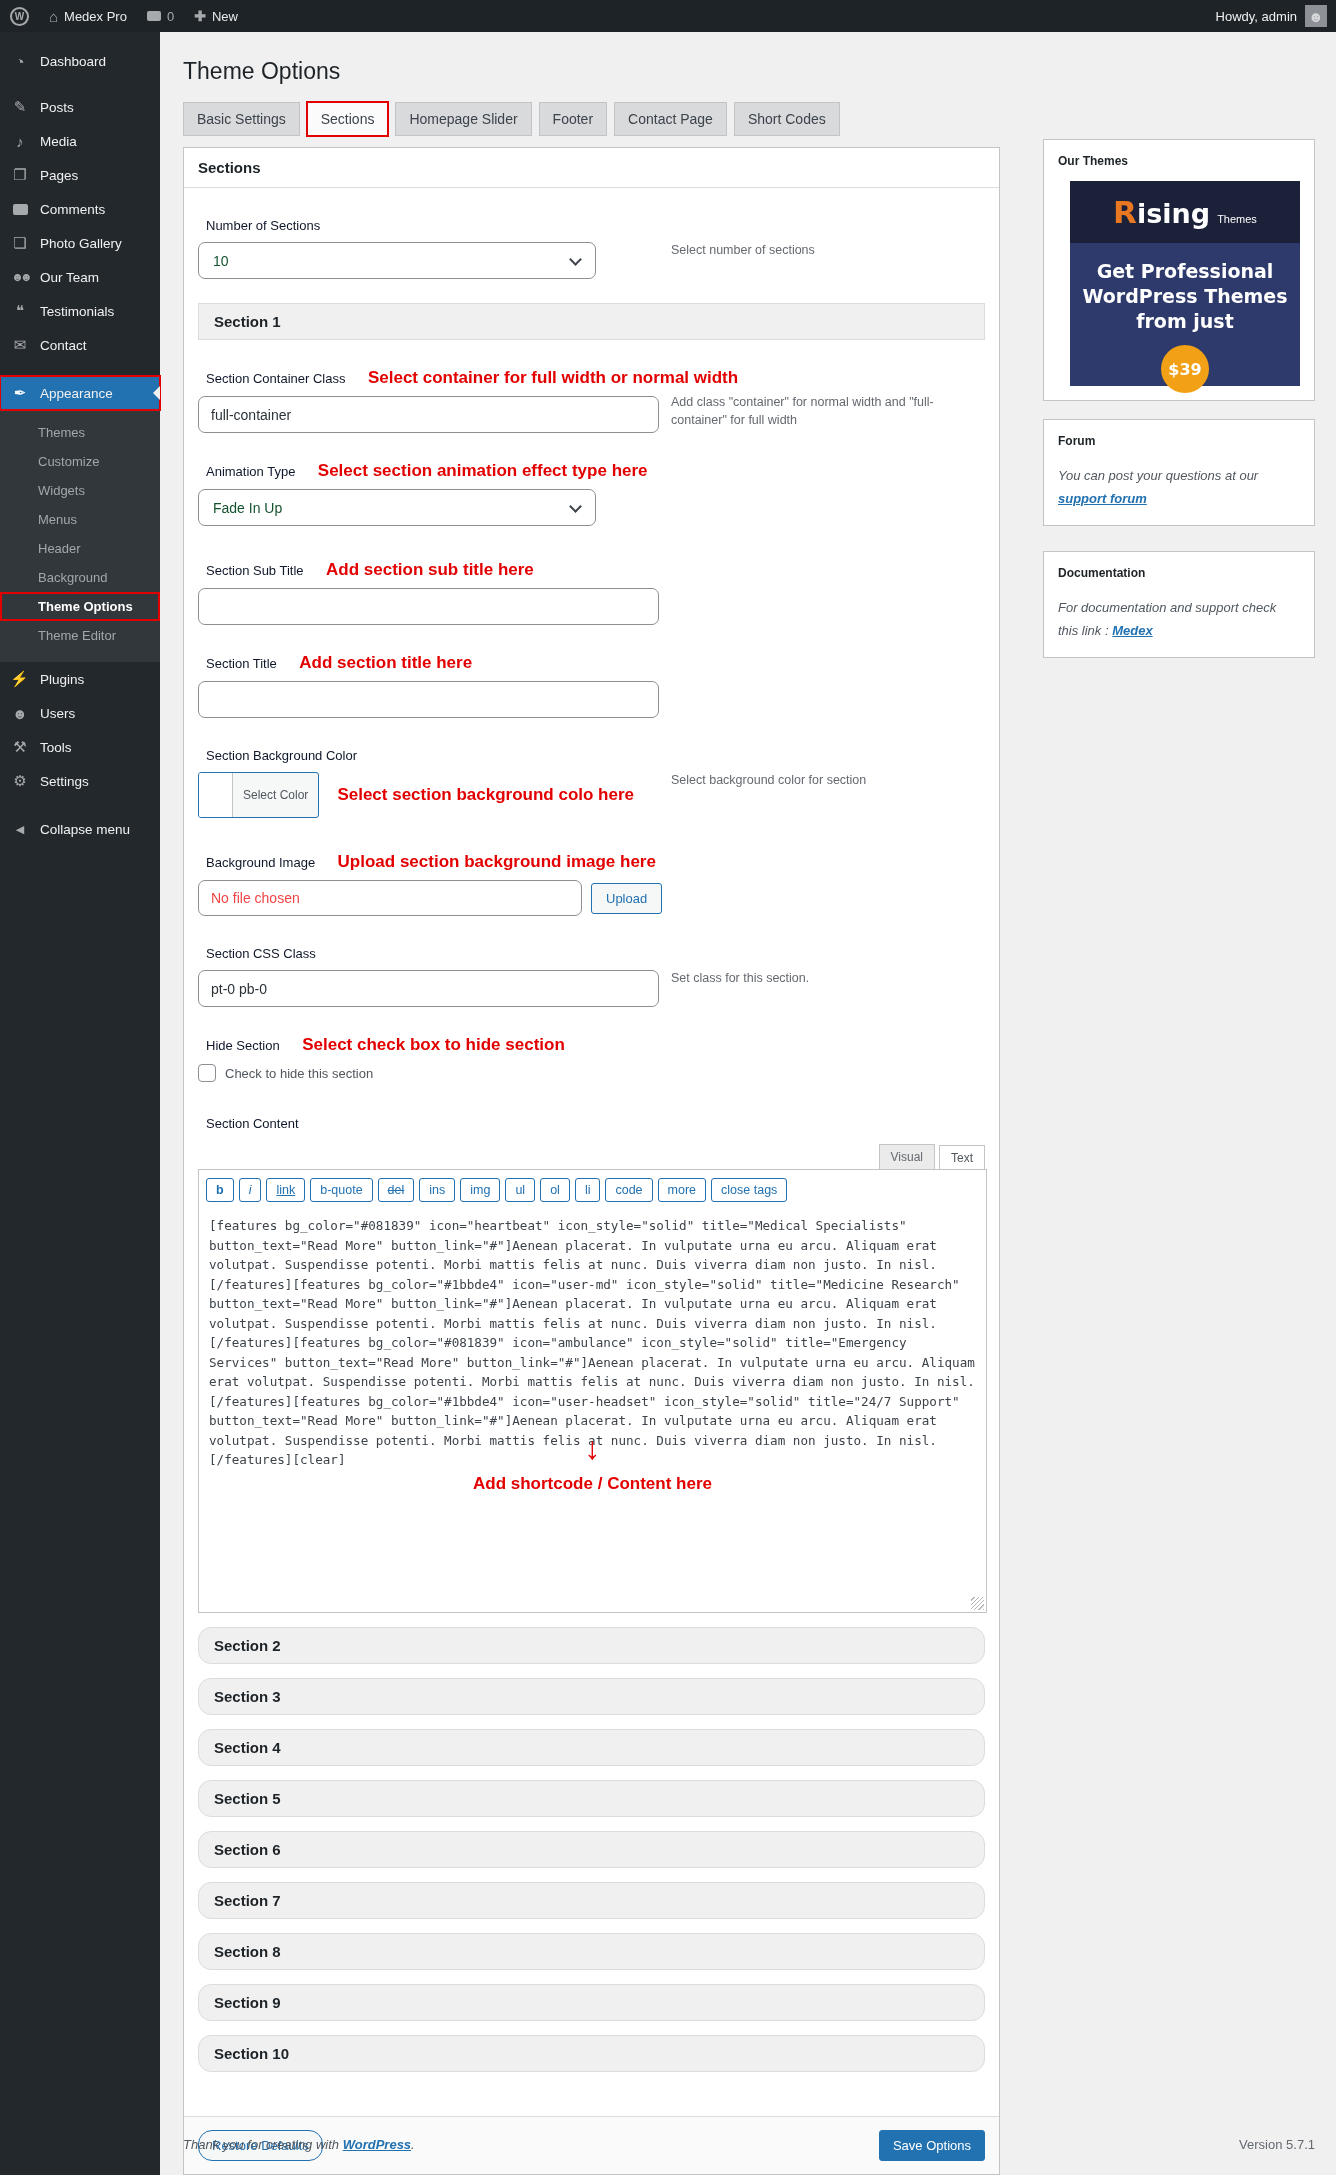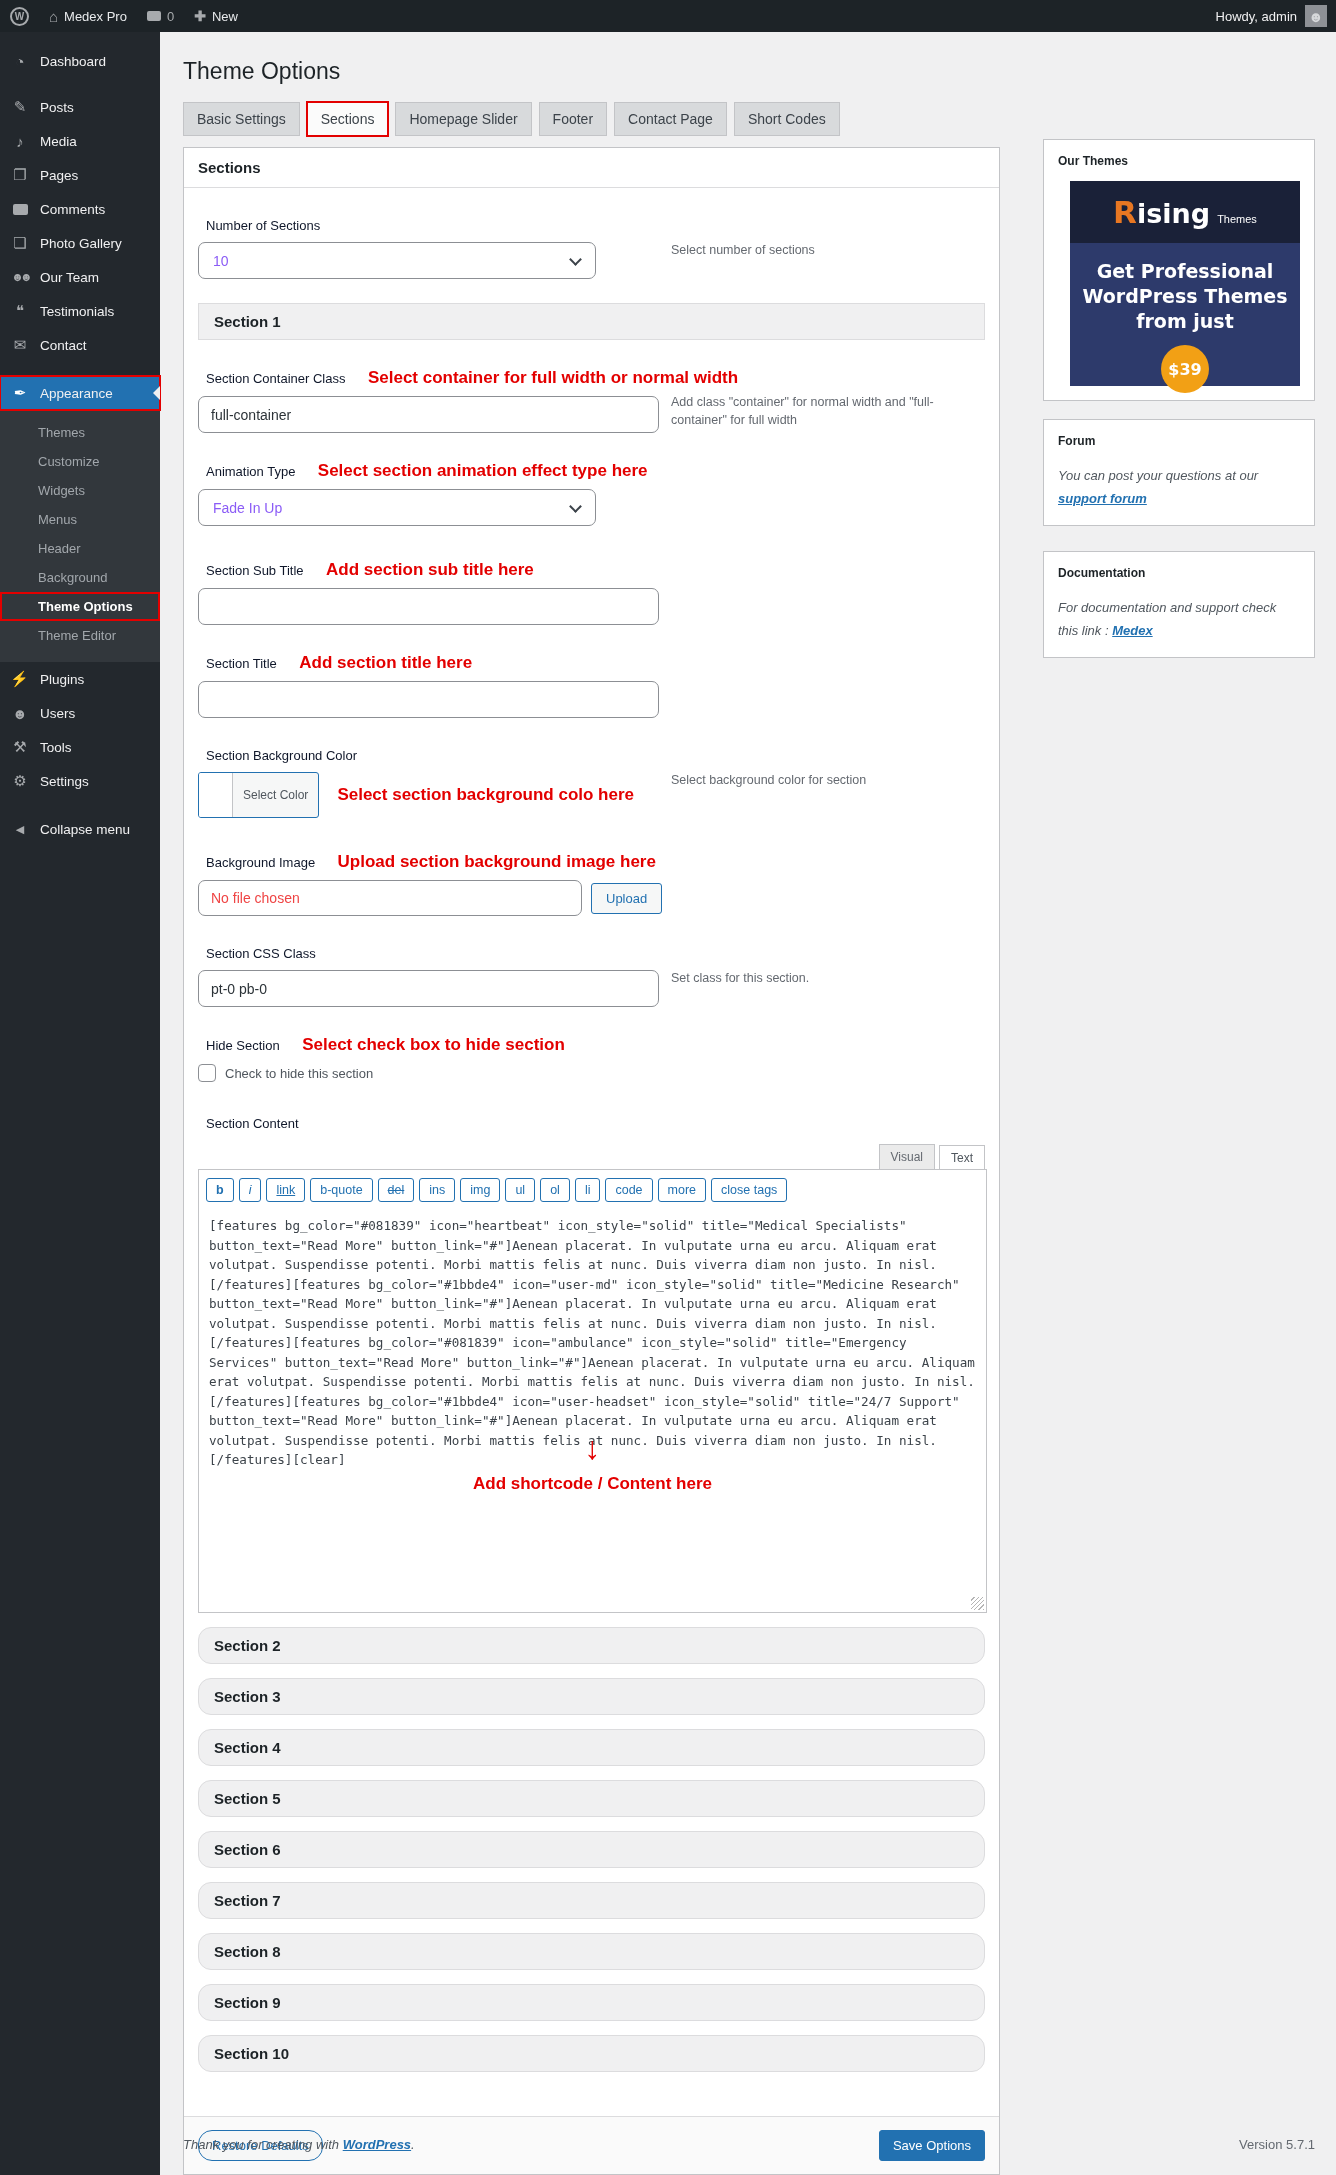--- a/index.html
+++ b/index.html
@@ -46,21 +46,21 @@
 
   .panel { margin-top:11px; width:817px; background:#fff; border:1px solid #c3c4c7; }
   .panel-h { padding:11px 14px; font-size:15px; font-weight:bold; color:#1d2327; border-bottom:1px solid #dcdcde; }
   .panel-b { padding:0 14px; }
 
   .field { position:relative; margin-top:28px; }
   .flabel { font-size:13px; color:#0f172a; display:inline-block; vertical-align:middle;margin-left:8px; }
   .annotation { display:inline-block; margin-left:18px; color:#e30000; font-weight:bold; font-size:17px; vertical-align:middle; white-space:nowrap; }
   .helper { position:absolute; left:473px; top:25px; width:282px; font-size:12.5px; color:#646970; line-height:1.45; }
   .txt { display:block; margin-top:8px; width:461px; height:37px; border:1px solid #8c8f94; border-radius:7px; padding:0 12px; font-size:14px; color:#2c3338; background:#fff; font-family:"Liberation Sans",sans-serif; outline:none; }
-  .select { margin-top:8px; width:398px; height:37px; border:1px solid #8c8f94; border-radius:7px; display:flex; align-items:center; padding:0 14px; font-size:14px; color:#8b5cf6; position:relative; background:#fff; cursor:pointer; }
+  .select { margin-top:8px; width:398px; height:37px; border:1px solid #8c8f94; border-radius:7px; display:flex; align-items:center; padding:0 14px; font-size:14px; color:#14532d; position:relative; background:#fff; cursor:pointer; }
   .chev { position:absolute; right:15px; top:12px; width:9px; height:9px; border-right:2px solid #3c434a; border-bottom:2px solid #3c434a; transform:rotate(45deg); }
 
   .section-bar { background:#f0f0f1; border:1px solid #dcdcde; padding:9px 15px; font-weight:bold; font-size:15px; color:#1d2327; cursor:pointer; }
   .bar-first { margin-top:24px; }
   .rest .section-bar { margin-top:14px;border-radius:13px; }
 
   .color-row { margin-top:8px; display:flex; align-items:center; gap:18px; }
   .color-btn { display:inline-flex; height:46px; border:1px solid #2271b1; border-radius:3px; overflow:hidden; align-items:stretch; background:#f6f7f7; cursor:pointer; }
   .swatch { width:34px; background:#fff; border-right:1px solid #c3c4c7; }
   .color-btn-label { display:flex; align-items:center; padding:0 10px; font-size:12px; color:#50575e; }

